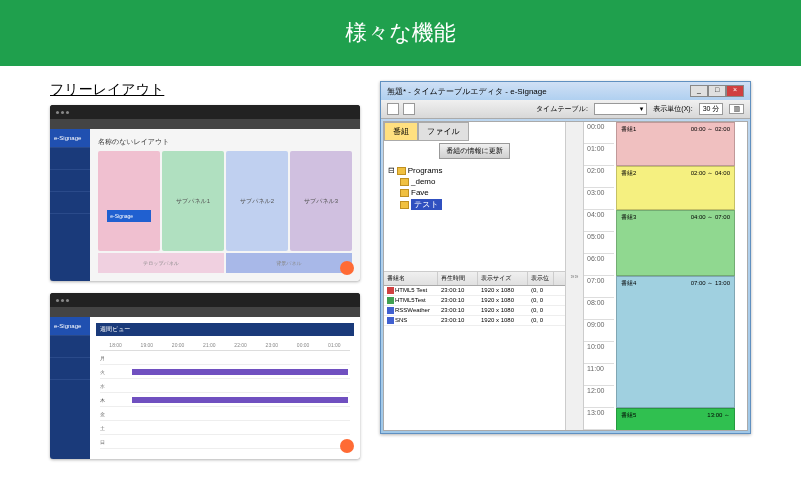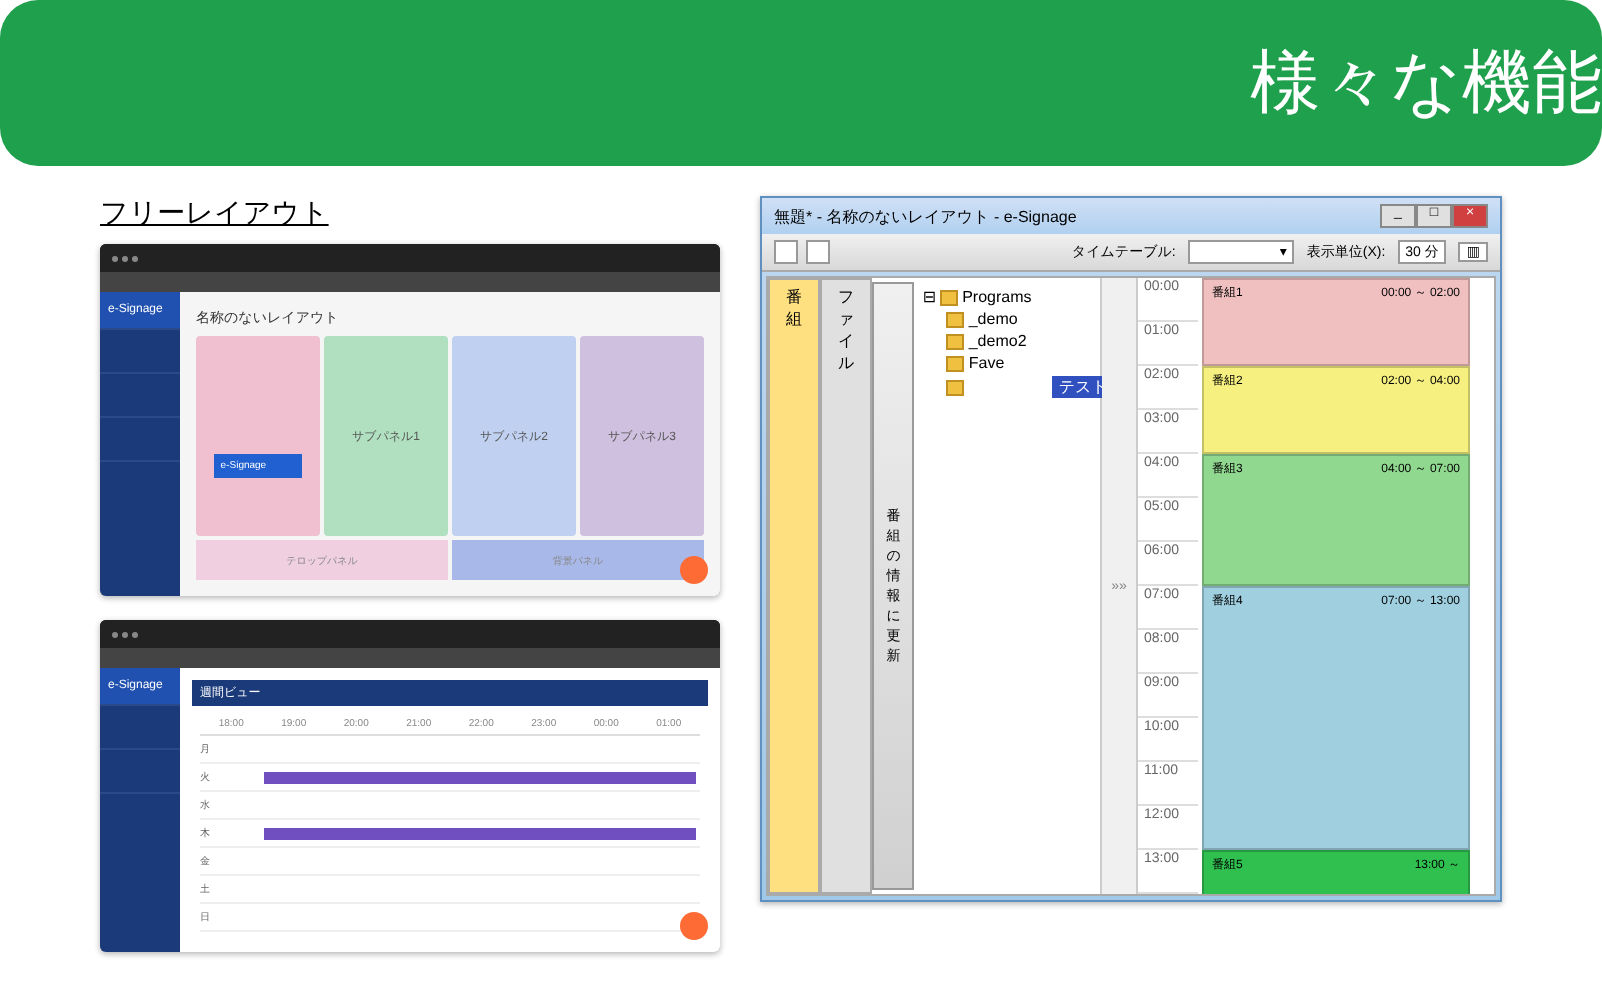--- a/index.html
+++ b/index.html
@@ -1,17 +1,17 @@
 <!DOCTYPE html>
 <html><head>
 <meta charset="utf-8">
 <style>
 * { margin: 0; padding: 0; box-sizing: border-box; font-family: sans-serif; }
 body { width: 801px; height: 501px; background: #fff; }
-.header { background: #1fa04d; color: #fff; text-align: right; padding: 18px 0; font-size: 35px; border-radius: 19px; }
+.header { background: #1fa04d; color: #fff; text-align: center; padding: 18px 0; font-size: 22px; }
 .content { display: flex; padding: 15px 50px; gap: 20px; }
 .left { width: 310px; }
 .right { flex: 1; }
 .section-title { font-size: 14px; margin-bottom: 6px; text-decoration: underline; }
 .browser { background: #222; border-radius: 3px; overflow: hidden; box-shadow: 0 1px 3px rgba(0,0,0,0.3); margin-bottom: 12px; position: relative; }
 .browser-top { background: #222; height: 14px; display: flex; align-items: center; padding: 0 6px; }
 .dots { display: flex; gap: 2px; }
 .dot { width: 3px; height: 3px; border-radius: 50%; background: #888; }
 .browser-tabs { background: #444; height: 10px; }
 .app-body { display: flex; background: #f5f5f5; }
@@ -45,21 +45,21 @@
 .win-btns { display: flex; gap: 0; }
 .win-btn { width: 18px; height: 12px; border: 1px solid #888; font-size: 7px; text-align: center; background: #e0e0e0; }
 .win-btn.close { background: #d04040; color: #fff; }
 .win7-menu { background: linear-gradient(#f0f0f0, #e0e0e0); padding: 2px 6px; font-size: 8px; display: flex; gap: 10px; }
 .win7-toolbar { background: linear-gradient(#f0f0f0, #d8d8d8); padding: 3px 6px; font-size: 7px; display: flex; justify-content: space-between; align-items: center; border-bottom: 1px solid #aaa; }
 .tb-icons { display: flex; gap: 4px; }
 .tb-icon { width: 12px; height: 12px; background: #fff; border: 1px solid #999; }
 .tb-right { display: flex; align-items: center; gap: 6px; }
 .tb-select { border: 1px solid #999; padding: 0 3px; font-size: 7px; background: #fff; }
 .win7-body { display: flex; background: #fff; border: 1px solid #aaa; margin: 2px; height: 310px; }
-.left-panel { width: 167px; border-right: 1px solid #ccc; display: flex; flex-direction: row; }
+.left-panel { width: 182px; border-right: 1px solid #ccc; display: flex; flex-direction: column; }
 .tabs { display: flex; font-size: 8px; }
 .tab { padding: 3px 8px; border: 1px solid #aaa; background: #e0e0e0; }
 .tab.active { background: #ffe080; }
 .tree-panel { padding: 4px; font-size: 8px; flex: 0 0 110px; }
 .refresh-btn { background: linear-gradient(#f0f0f0, #d0d0d0); border: 1px solid #999; padding: 2px 6px; font-size: 7px; margin: 2px auto; display: block; }
 .tree-item { padding: 1px 0; display: flex; align-items: center; gap: 2px; }
 .tree-item.indent { padding-left: 12px; }
 .folder-icon { width: 9px; height: 8px; background: #f0c040; border: 0.5px solid #c09020; }
 .table-panel { border-top: 1px solid #ccc; font-size: 7px; flex: 1; overflow: hidden; }
 .table-h { display: flex; background: linear-gradient(#f0f0f0, #e0e0e0); border-bottom: 1px solid #aaa; }
@@ -67,21 +67,21 @@
 .tr { display: flex; border-bottom: 1px solid #eee; }
 .td { padding: 1px 3px; font-size: 6px; overflow: hidden; }
 .sq { width: 7px; height: 7px; display: inline-block; margin-right: 1px; vertical-align: middle; }
 .mid-gutter { width: 18px; background: #f0f0f0; border-right: 1px solid #ccc; display: flex; align-items: center; justify-content: center; }
 .arrow-btn { font-size: 7px; color: #888; }
 .timeline { flex: 1; display: flex; background: #fff; overflow: hidden; }
 .time-col { width: 30px; font-size: 7px; }
 .time-slot { height: 22px; border-bottom: 1px solid #ddd; padding: 1px 3px; color: #666; }
 .prog-col { flex: 1; position: relative; }
 .prog-block { position: absolute; left: 2px; right: 12px; font-size: 6px; padding: 2px 4px; display: flex; justify-content: space-between; border: 1px solid rgba(0,0,0,0.2); }
-.selected { background: #3050c0; color: #fff; margin-left: 42px; }
+.selected { background: #3050c0; color: #fff; }
 </style>
 </head>
 <body>
 
 <div class="header">
   <span>様々な機能</span>
 </div>
 
 <div class="content">
   <div class="left">
@@ -177,21 +177,21 @@
           </div>
           <div class="fab"></div>
         </div>
       </div>
     </div>
   </div>
 
   <div class="right">
     <div class="win7">
       <div class="win7-title">
-        <span>無題* - 名称のないレイアウト - e-Signage</span>
+        <span>無題* - タイムテーブルエディタ - e-Signage</span>
         <div class="win-btns">
           <div class="win-btn">_</div>
           <div class="win-btn">□</div>
           <div class="win-btn close">×</div>
         </div>
       </div>
       <div class="win7-toolbar">
         <div class="tb-icons">
           <div class="tb-icon"></div>
           <div class="tb-icon"></div>
@@ -214,24 +214,20 @@
           <div class="tree-panel">
             <div class="tree-item">
               <span>⊟</span>
               <span class="folder-icon"></span>
               <span>Programs</span>
             </div>
             <div id="tree-items">
                 <div class="tree-item indent">
                   <span class="folder-icon"></span>
                   <span>_demo</span>
-                </div>
-                <div class="tree-item indent">
-                  <span class="folder-icon"></span>
-                  <span>_demo2</span>
                 </div>
                 <div class="tree-item indent">
                   <span class="folder-icon"></span>
                   <span>Fave</span>
                 </div>
                 <div class="tree-item indent">
                   <span class="folder-icon"></span>
                   <span class="selected" style="padding: 0px 3px;">テスト</span>
                 </div>
               </div>

